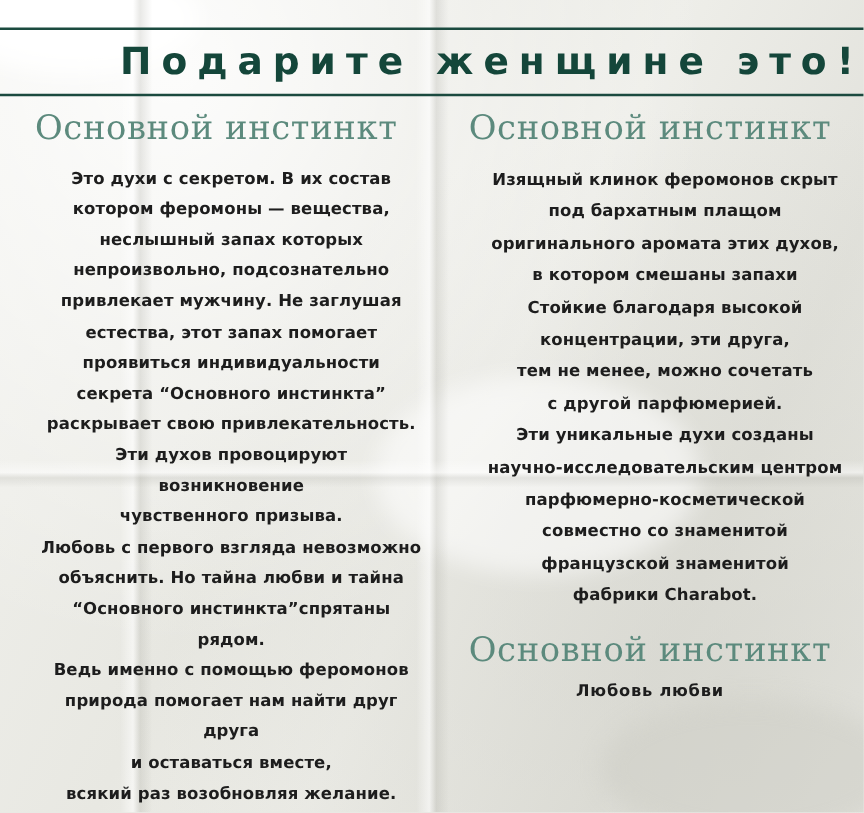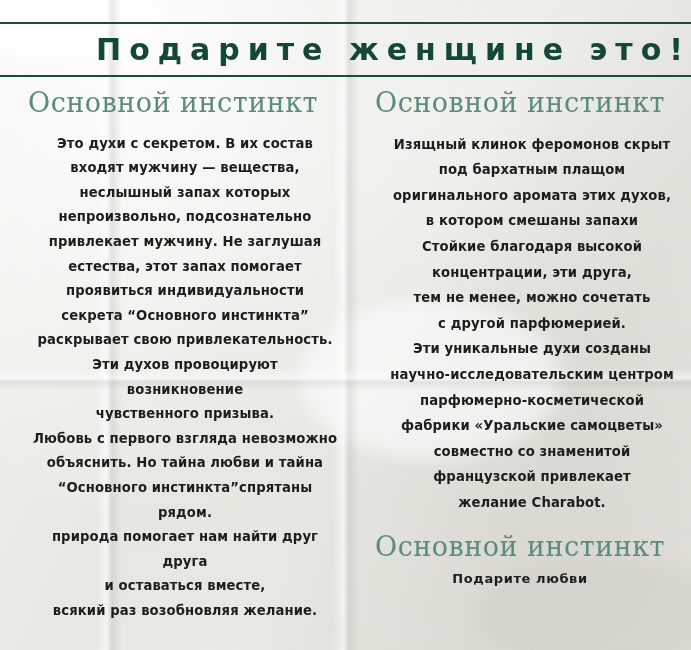--- a/index.html
+++ b/index.html
@@ -138,55 +138,55 @@
   <div class="crease crease-h" style="top:368px;"></div>
 
   <div id="title-band">
     <div id="title-text">Подарите женщине это!</div>
   </div>
 
   <div class="column" id="col-left">
     <div class="heading">Основной инстинкт</div>
     <div class="body-text">
       <p>Это духи с секретом. В их состав</p>
-      <p>входят мужчину — вещества,</p>
+      <p>котором феромоны — вещества,</p>
       <p>неслышный запах которых</p>
       <p>непроизвольно, подсознательно</p>
       <p>привлекает мужчину. Не заглушая</p>
       <p>естества, этот запах помогает</p>
       <p>проявиться индивидуальности</p>
       <p>секрета “Основного инстинкта”</p>
       <p>раскрывает свою привлекательность.</p>
       <p>Эти духов провоцируют возникновение</p>
       <p>чувственного призыва.</p>
       <p>Любовь с первого взгляда невозможно</p>
       <p>объяснить. Но тайна любви и тайна</p>
       <p>“Основного инстинкта”спрятаны рядом.</p>
+      <p>Ведь именно с помощью феромонов</p>
       <p>природа помогает нам найти друг друга</p>
       <p>и оставаться вместе,</p>
       <p>всякий раз возобновляя желание.</p>
     </div>
   </div>
 
   <div class="column" id="col-right">
     <div class="heading">Основной инстинкт</div>
     <div class="body-text">
       <p>Изящный клинок феромонов скрыт</p>
       <p>под бархатным плащом</p>
       <p>оригинального аромата этих духов,</p>
       <p>в котором смешаны запахи</p>
       <p>Стойкие благодаря высокой</p>
       <p>концентрации, эти друга,</p>
       <p>тем не менее, можно сочетать</p>
       <p>с другой парфюмерией.</p>
       <p>Эти уникальные духи созданы</p>
       <p>научно-исследовательским центром</p>
       <p>парфюмерно-косметической</p>
-      <p>фабрики «Уральские самоцветы»</p>
       <p>совместно со знаменитой</p>
-      <p>французской привлекает</p>
-      <p>желание Charabot.</p>
+      <p>французской знаменитой</p>
+      <p>фабрики Charabot.</p>
     </div>
     <div class="heading heading-bottom">Основной инстинкт</div>
-    <div class="tagline">Подарите любви</div>
+    <div class="tagline">Любовь любви</div>
   </div>
 
 </div>
 
 </body></html>

